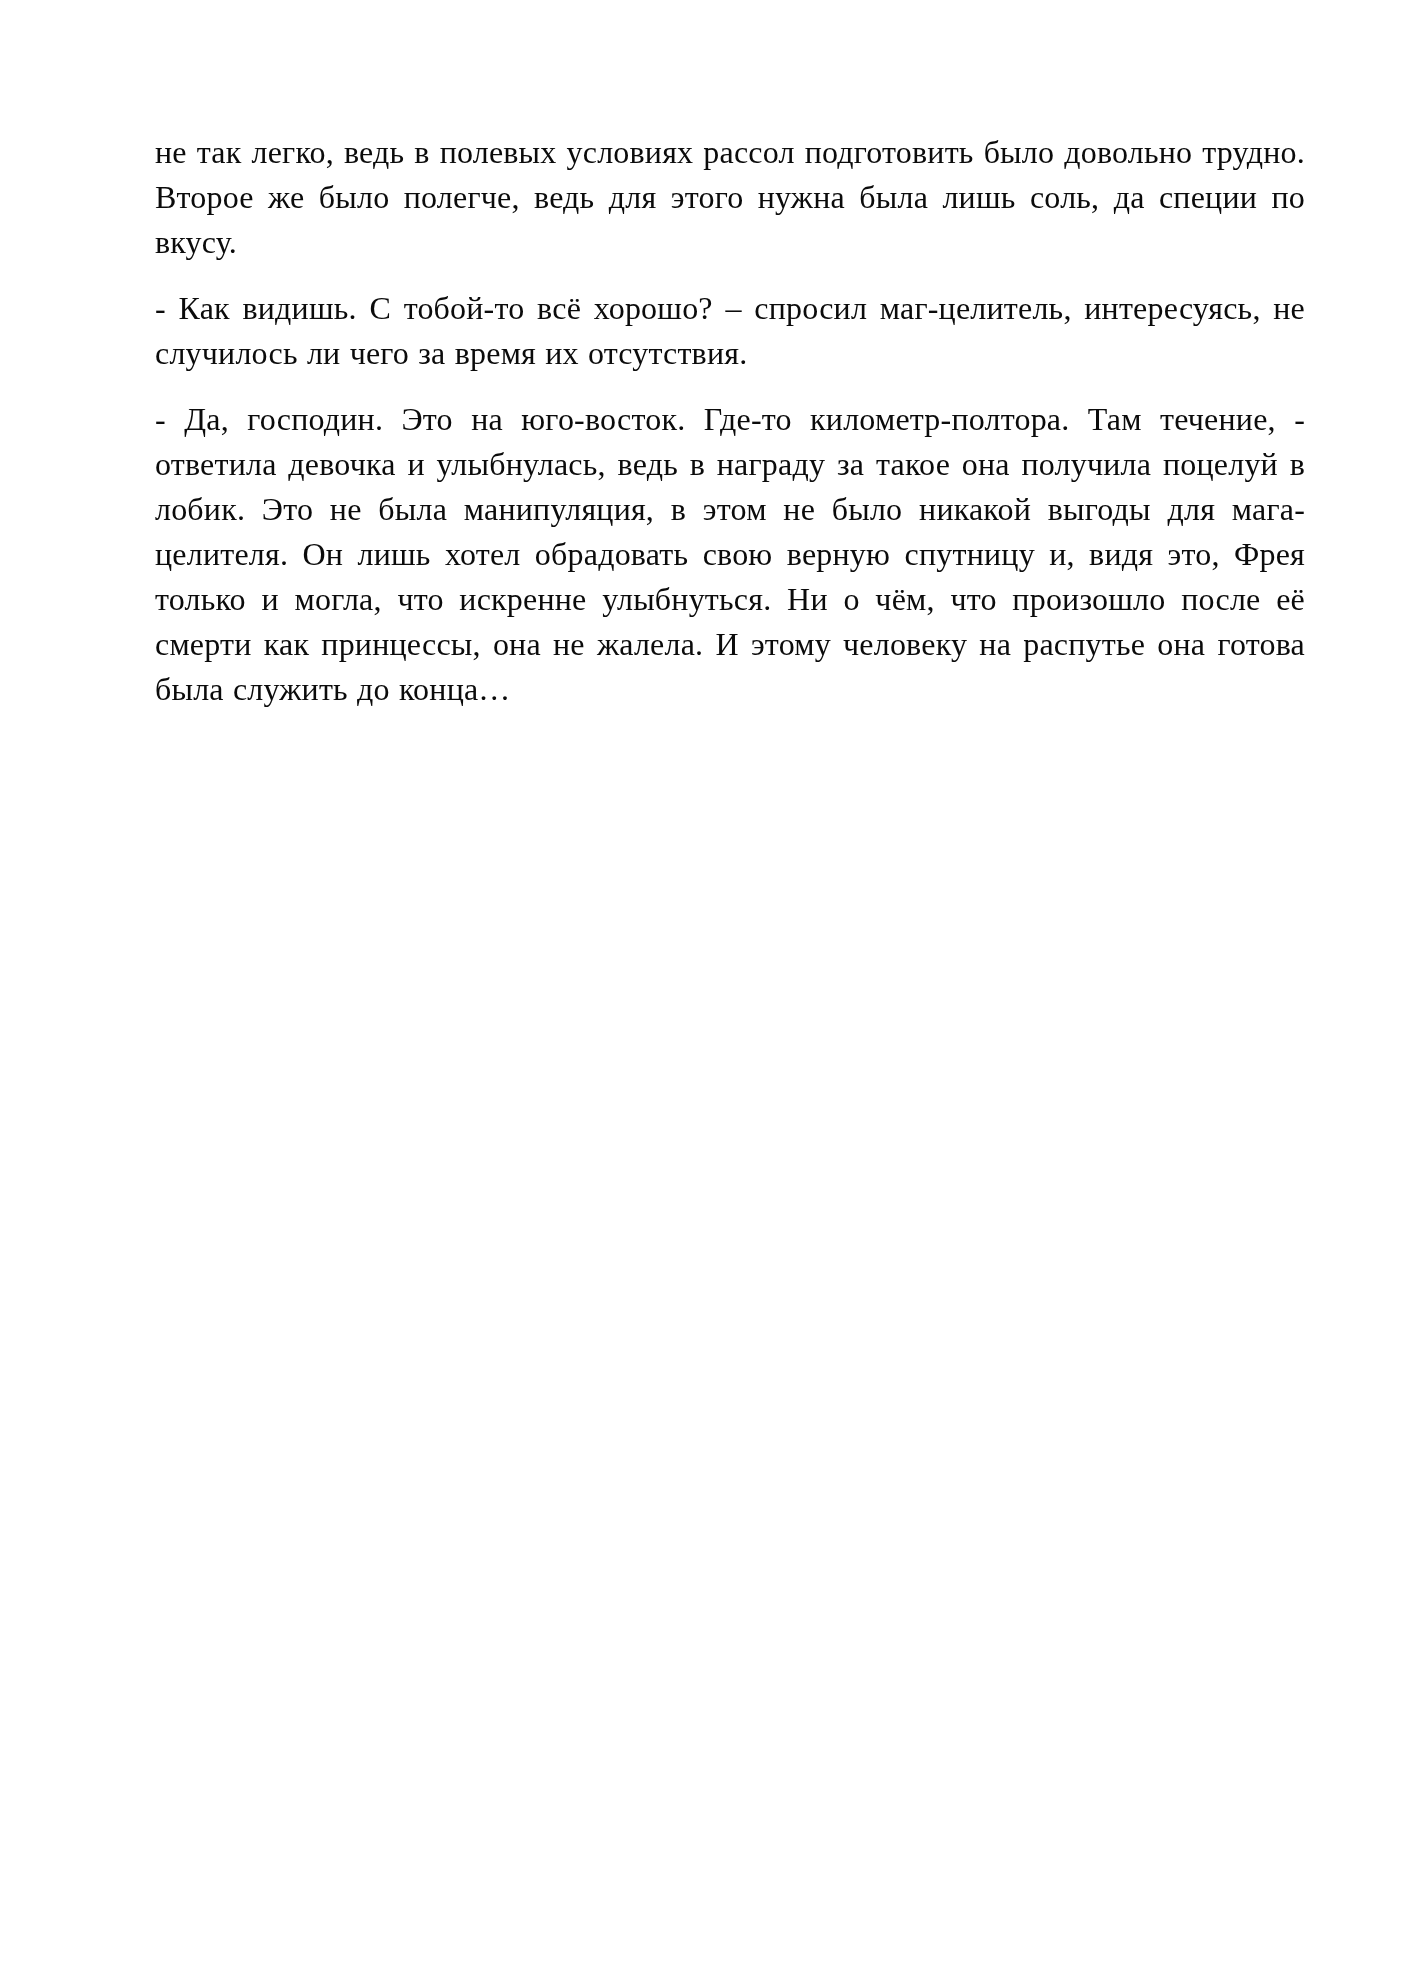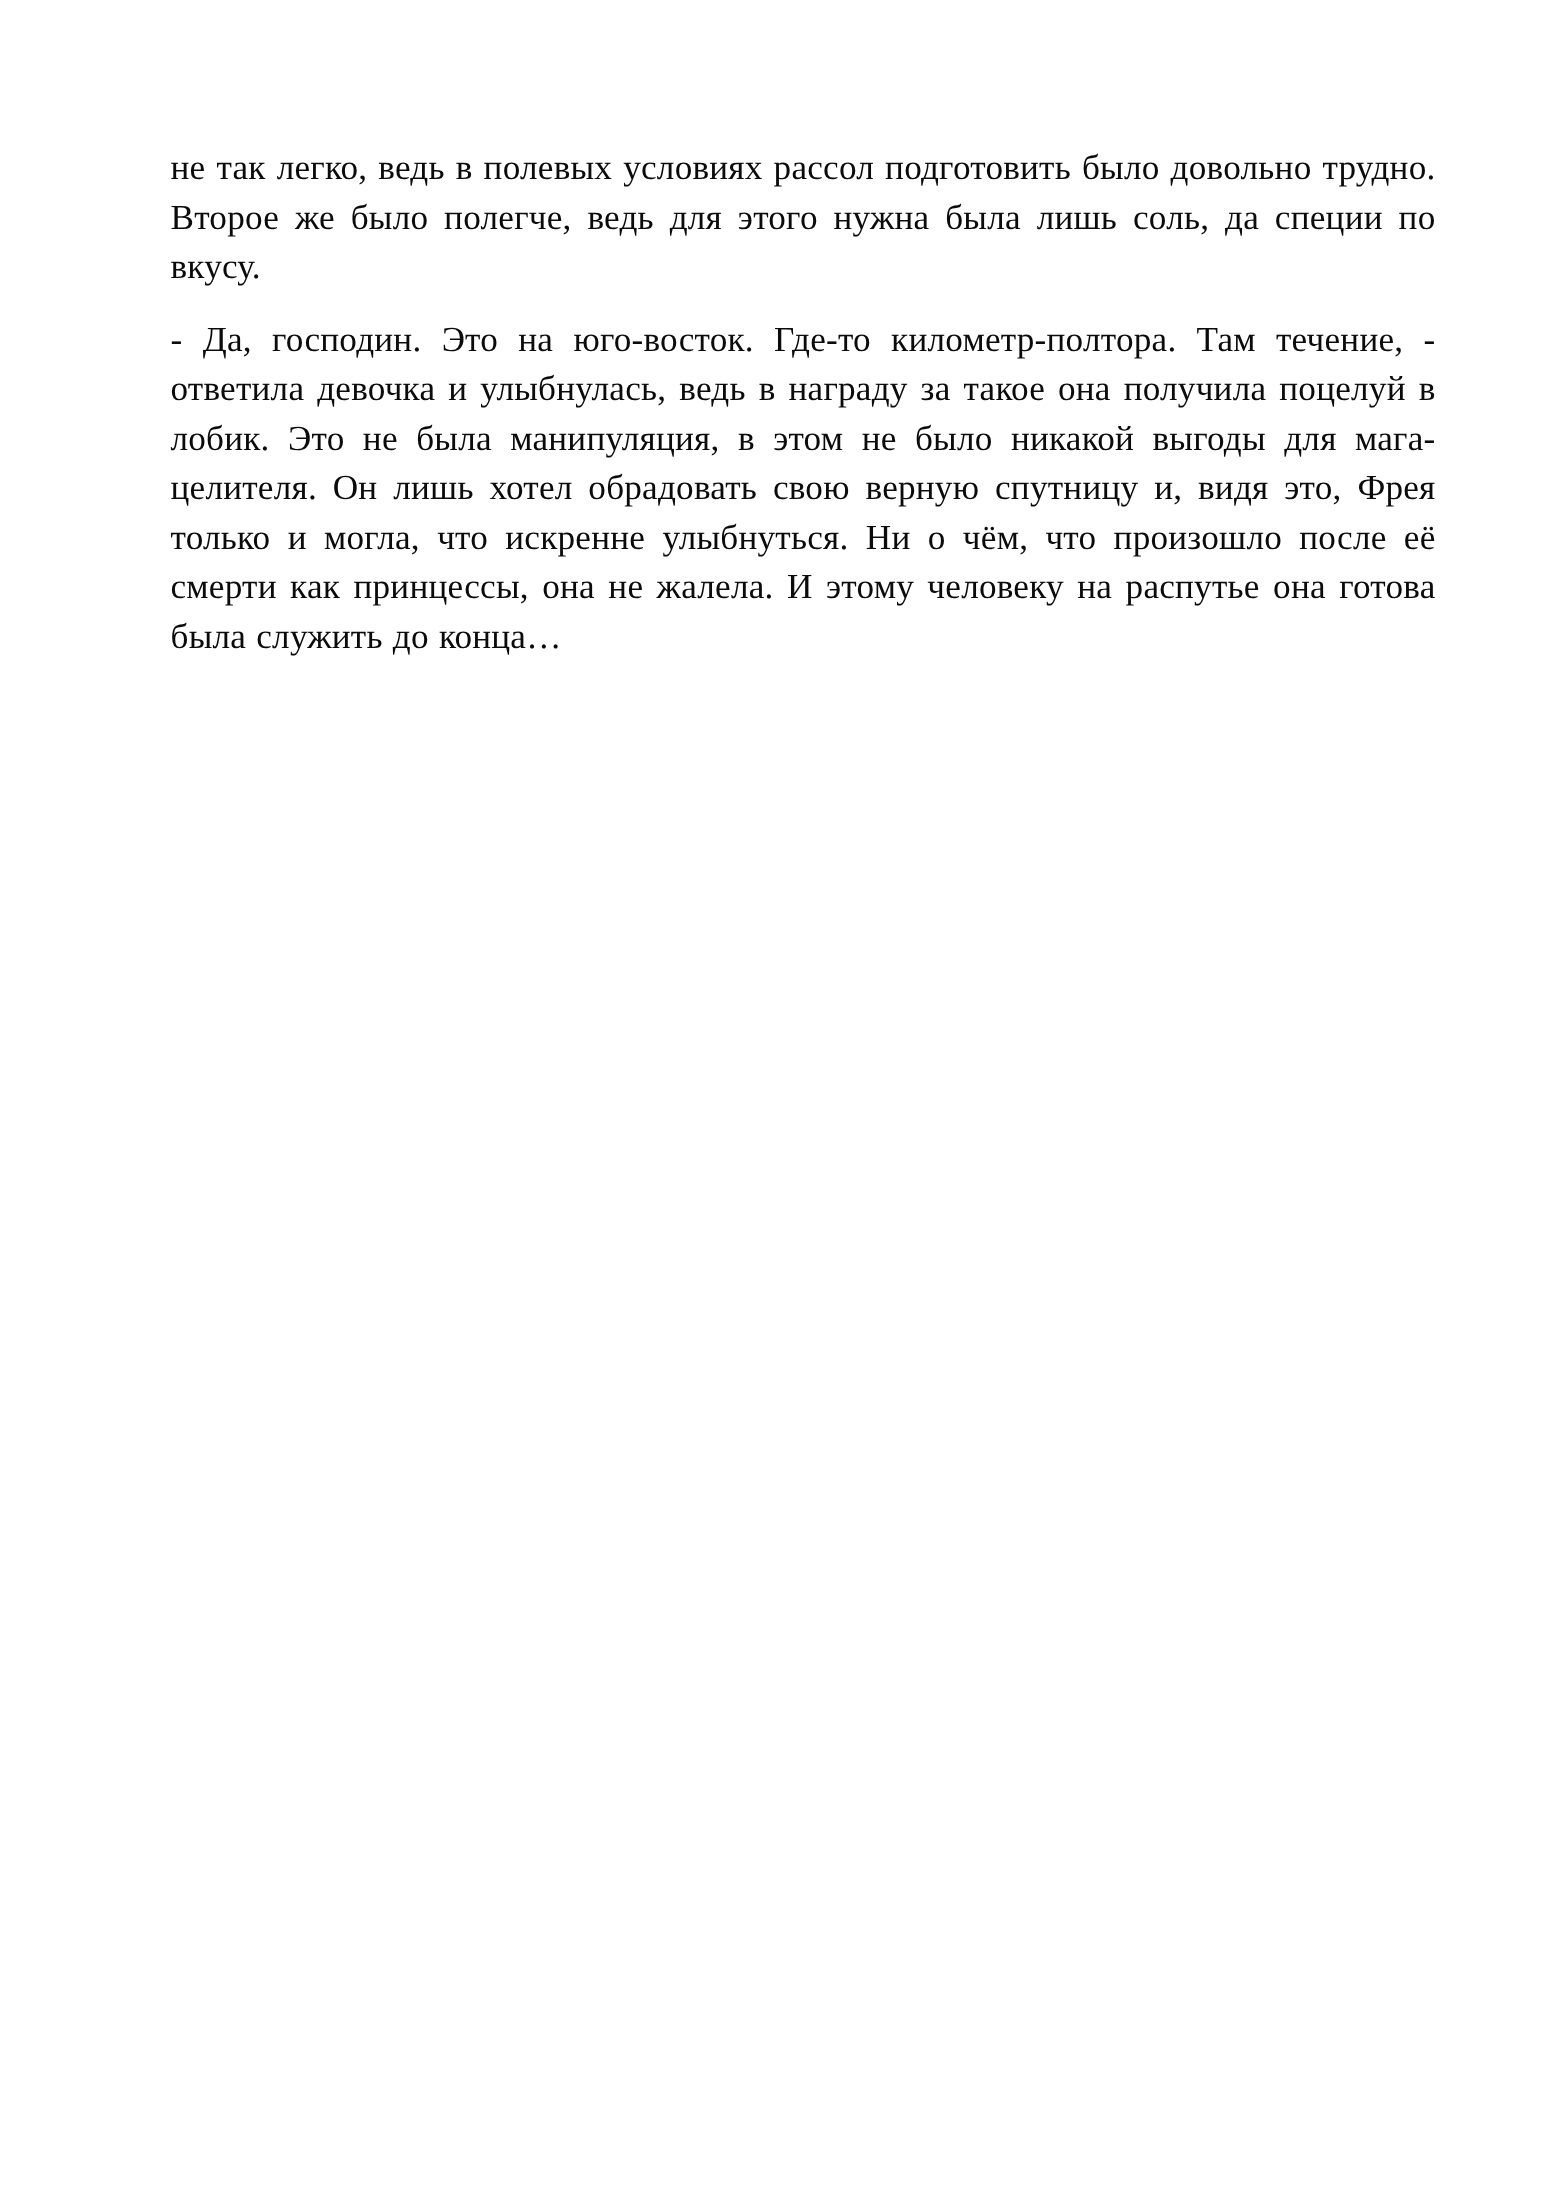--- a/index.html
+++ b/index.html
@@ -42,16 +42,17 @@
     line-height: 30px;
     color: #111111;
   }
 </style>
 </head>
 <body>
 
 <div class="page">
   <div class="text-block">
     <p class="para">не так легко, ведь в полевых условиях рассол подготовить было довольно трудно. Второе же было полегче, ведь для этого нужна была лишь соль, да специи по вкусу.</p>
+    <p class="para">- Как видишь. С тобой-то всё хорошо? – спросил маг-целитель, интересуясь, не случилось ли чего за время их отсутствия.</p>
     <p class="para">- Да, господин. Это на юго-восток. Где-то километр-полтора. Там течение, - ответила девочка и улыбнулась, ведь в награду за такое она получила поцелуй в лобик. Это не была манипуляция, в этом не было никакой выгоды для мага-целителя. Он лишь хотел обрадовать свою верную спутницу и, видя это, Фрея только и могла, что искренне улыбнуться. Ни о чём, что произошло после её смерти как принцессы, она не жалела. И этому человеку на распутье она готова была служить до конца…</p>
   </div>
   <div class="page-footer">23</div>
 </div>
 
 </body></html>

